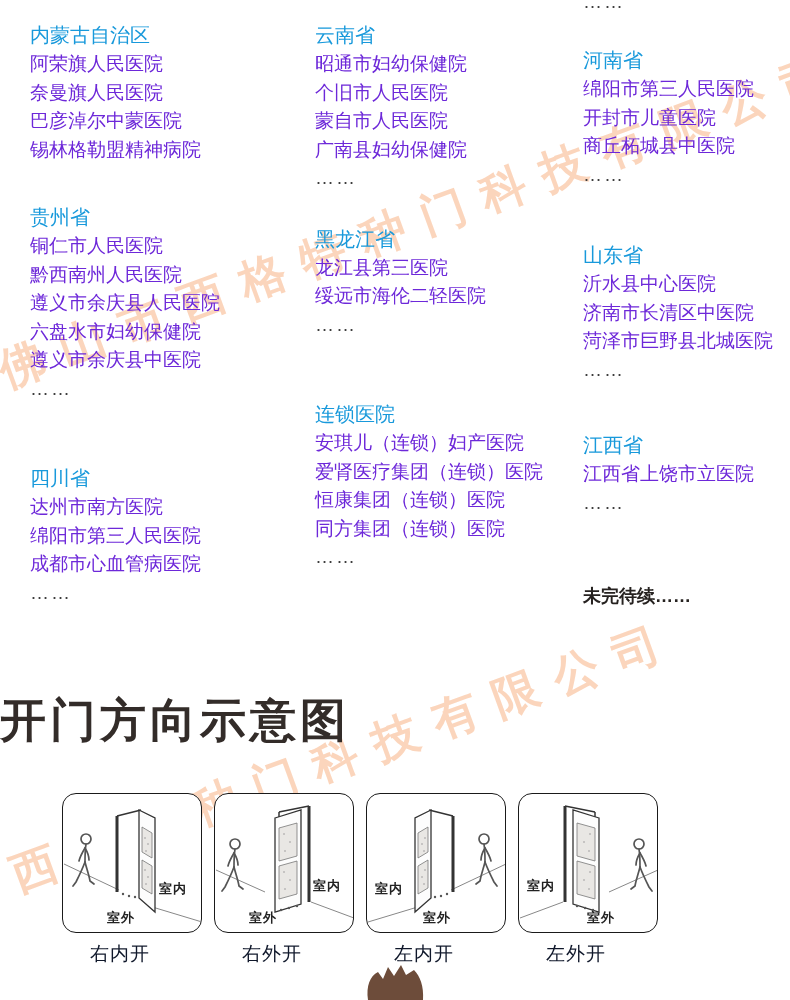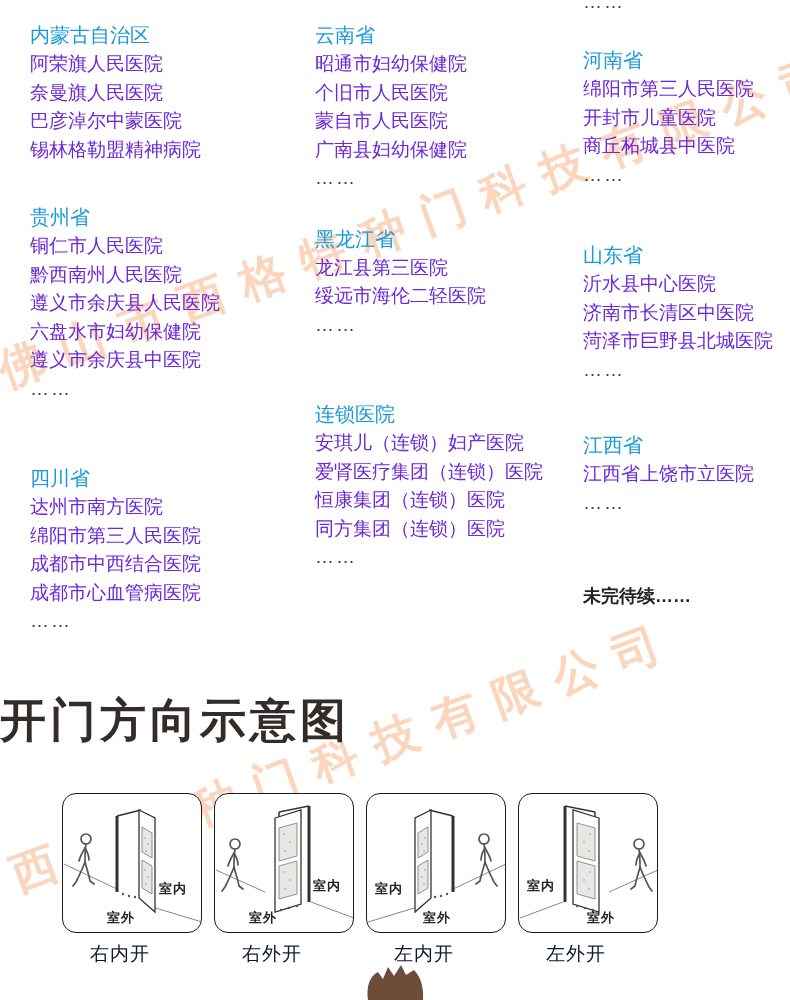--- a/index.html
+++ b/index.html
@@ -68,21 +68,20 @@
       <div class="sec-i">黔西南州人民医院</div>
       <div class="sec-i">遵义市余庆县人民医院</div>
       <div class="sec-i">六盘水市妇幼保健院</div>
       <div class="sec-i">遵义市余庆县中医院</div>
       <div class="dots">……</div>
     </div>
     <div class="sec">
       <div class="sec-h m40">四川省</div>
       <div class="sec-i">达州市南方医院</div>
       <div class="sec-i">绵阳市第三人民医院</div>
-      <div class="sec-i">成都市中西结合医院</div>
       <div class="sec-i">成都市心血管病医院</div>
       <div class="dots">……</div>
     </div>
   </div>
 
   <div id="col2" class="col">
     <div class="sec">
       <div class="sec-h m20">云南省</div>
       <div class="sec-i">昭通市妇幼保健院</div>
       <div class="sec-i">个旧市人民医院</div>

